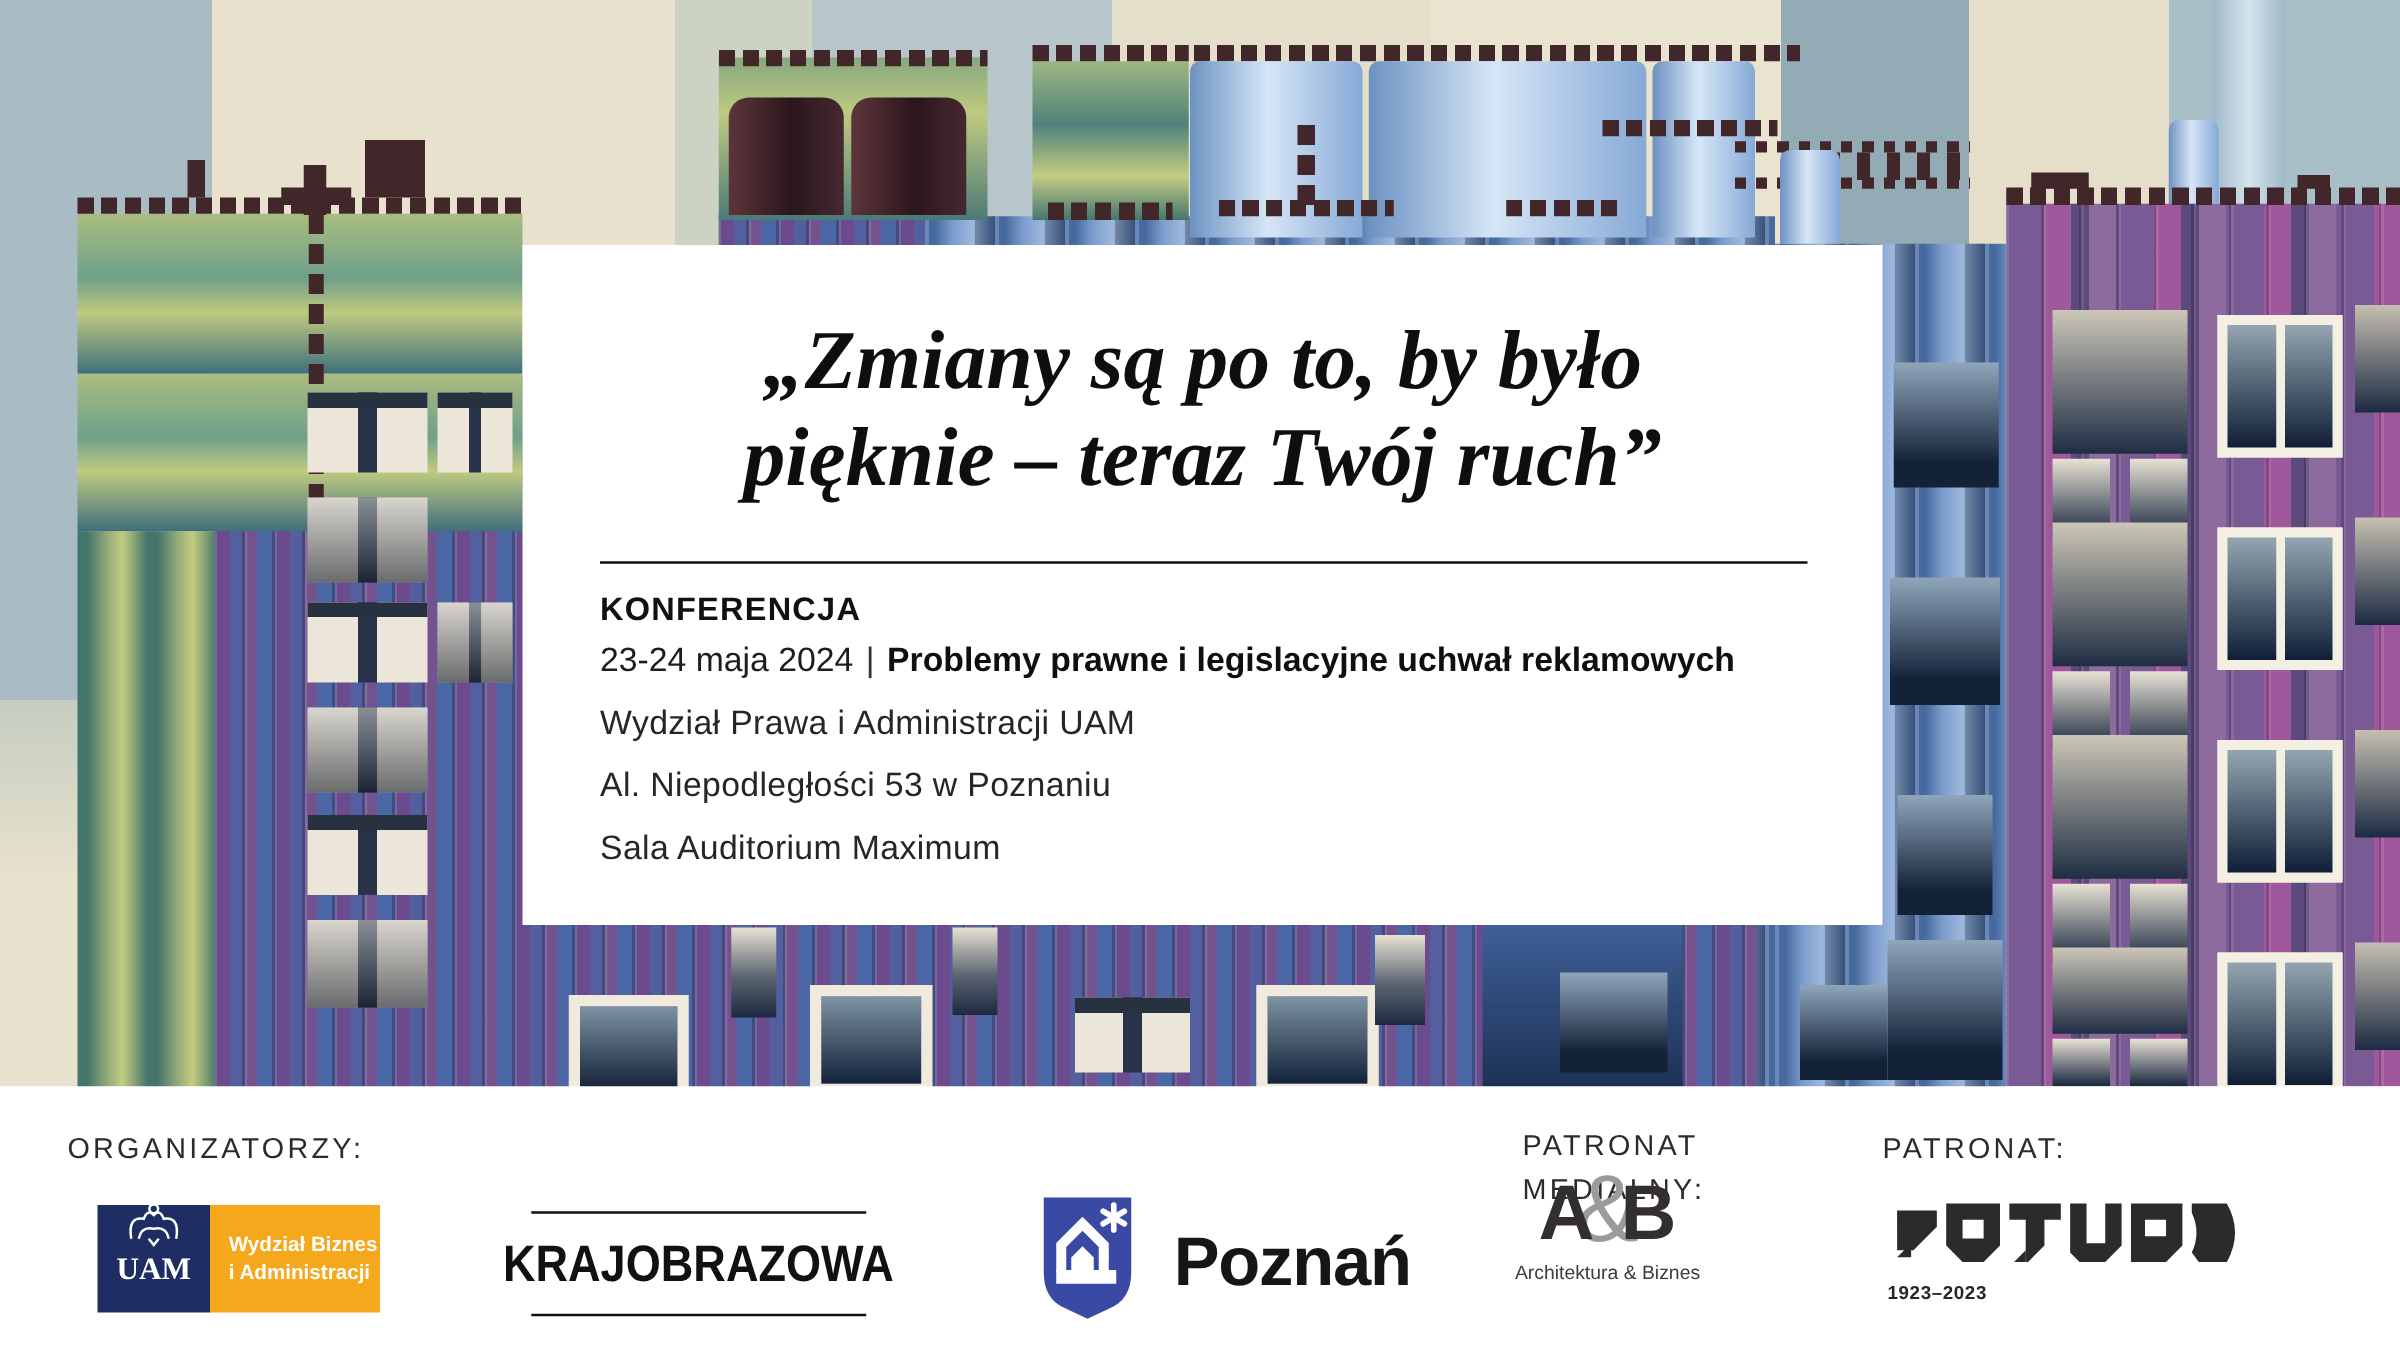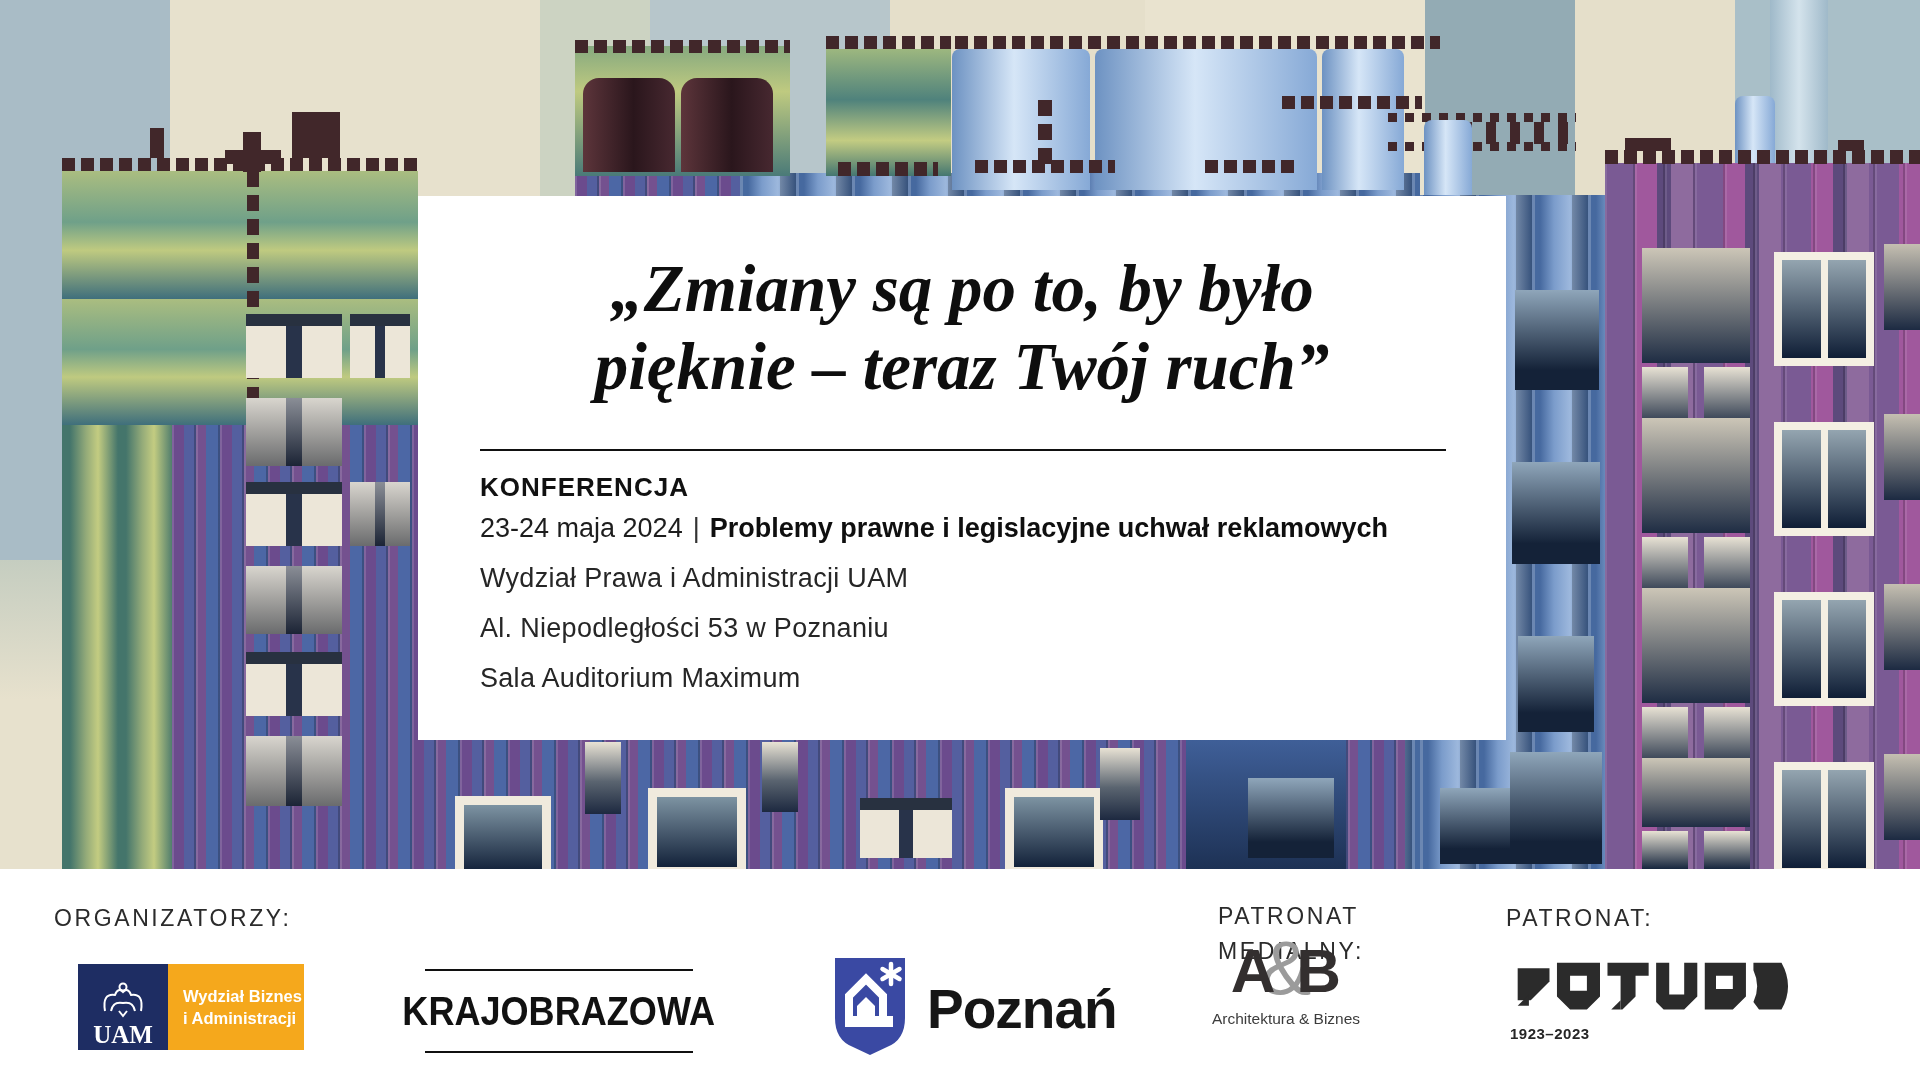--- a/index.html
+++ b/index.html
@@ -63,28 +63,28 @@
   .info .row{margin-top:10px;font-size:27px;}
   .info .row .sep{margin:0 10px;color:#333;font-weight:400;}
   .info .row .bold{font-weight:700;color:#0f0f0f;}
   .info .line{margin-top:19px;font-size:27px;font-weight:400;color:#262626;letter-spacing:.3px;}
 
   
   .footer{left:0;top:869px;width:1920px;height:211px;background:#ffffff;z-index:6;}
   .cap{font-size:23px;letter-spacing:2.6px;color:#2b2b2b;font-weight:400;}
   .uam{left:78px;top:95px;width:226px;height:86px;display:flex;}
   .uam .navy{width:90px;background:#1e2d63;color:#fff;display:flex;flex-direction:column;
-             align-items:center;justify-content:flex-end;padding-bottom:3px;}
+             align-items:center;justify-content:flex-end;padding-bottom:22px;}
   .uam .navy .abbr{font-family:"Liberation Serif",serif;font-weight:700;font-size:25px;line-height:1;}
   .uam .orange{flex:1;background:#f5a81c;color:#fff;display:flex;flex-direction:column;
                justify-content:center;padding-left:15px;font-size:16.5px;font-weight:700;line-height:1.35;}
   .kraj{left:425px;top:100px;width:268px;height:80px;border-top:2.5px solid #101010;
         border-bottom:2.5px solid #101010;display:flex;align-items:center;justify-content:center;}
   .kraj span{font-size:41px;font-weight:700;color:#111;transform:scaleX(.88);white-space:nowrap;}
-  .poznan{left:833px;top:88px;display:flex;align-items:center;gap:20px;height:104px;}
+  .poznan{left:833px;top:88px;display:flex;align-items:center;gap:32px;height:104px;}
   .poznan .lbl{font-size:55px;font-weight:700;color:#161616;letter-spacing:-1px;}
   .patmed{left:1218px;top:30px;line-height:1.5;}
   .ab{left:1206px;top:66px;width:160px;text-align:center;}
   .ab .row{position:relative;height:72px;display:flex;align-items:center;justify-content:center;}
   .ab .big{font-size:62px;font-weight:800;color:#332f2f;z-index:2;line-height:1;}
   .ab .amp{font-size:76px;font-weight:400;color:#9b9b9b;margin:0 -15px;z-index:1;line-height:1;position:relative;top:-3px;}
   .ab .sub{font-size:15.5px;color:#3c3c3c;margin-top:3px;white-space:nowrap;}
   .patr{left:1506px;top:36px;}
   .tup{left:1510px;top:90px;}
   .tup .years{font-size:15px;font-weight:700;color:#262626;letter-spacing:.5px;margin-top:4px;}

